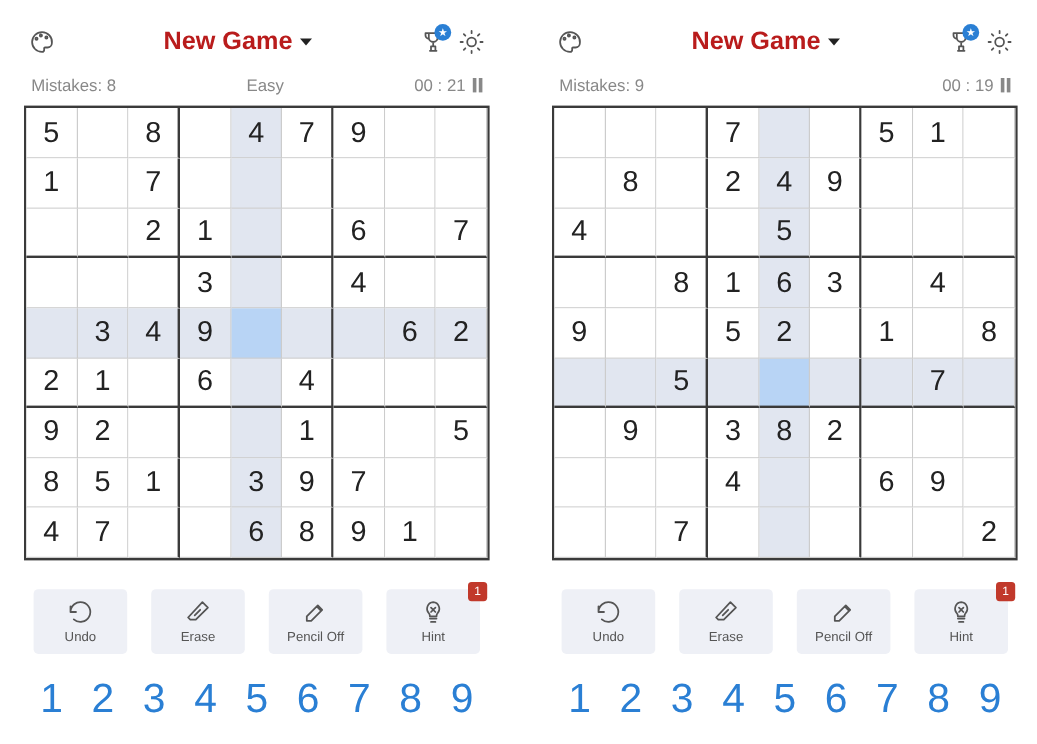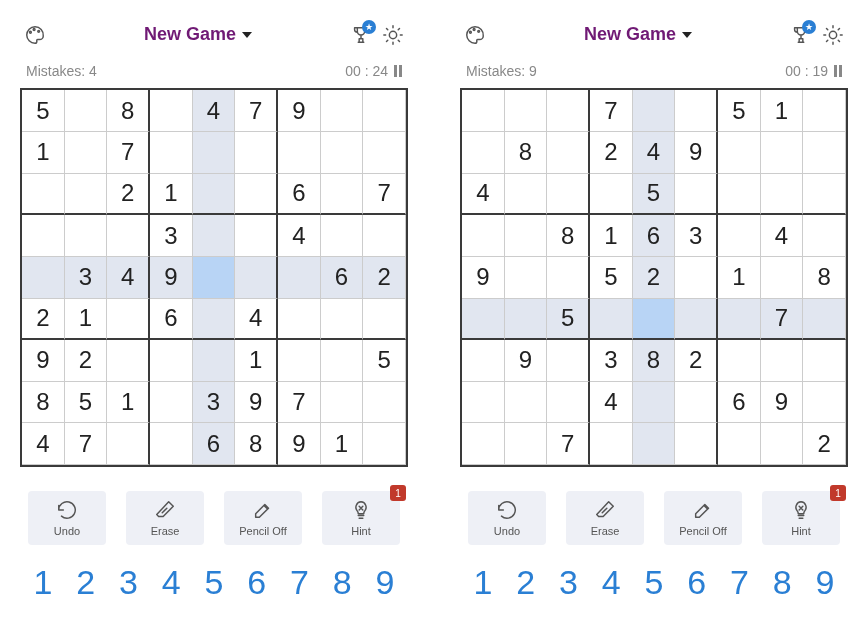--- a/index.html
+++ b/index.html
@@ -19,23 +19,23 @@
   }
   .topbar {
     display: flex;
     align-items: center;
     justify-content: space-between;
     height: 34px;
     padding: 0 4px;
   }
   .tb-left, .tb-right { display: flex; align-items: center; gap: 10px; }
   .newgame {
-    font-size: 18px;
+    font-size: 21px;
     font-weight: 600;
-    color: #701a75;
+    color: #b91c1c;
     display: flex;
     align-items: center;
     gap: 4px;
     cursor: pointer;
   }
   .newgame::after {
     content: "";
     display: inline-block;
     border-left: 5px solid transparent;
     border-right: 5px solid transparent;
@@ -167,23 +167,24 @@
           <span class="star-badge">★</span>
         </span>
         <span class="icon-btn">
           <svg viewBox="0 0 24 24" width="22" height="22" fill="none" stroke="#555" stroke-width="1.6" stroke-linecap="round" stroke-linejoin="round">
             <path d="M12 8a4 4 0 1 0 0 8 4 4 0 0 0 0-8z M12 2v2 M12 20v2 M4.9 4.9l1.4 1.4 M17.7 17.7l1.4 1.4 M2 12h2 M20 12h2 M4.9 19.1l1.4-1.4 M17.7 6.3l1.4-1.4"></path>
           </svg>
         </span>
       </div>
     </div>
     <div class="statusbar">
-      <span>Mistakes: 4</span>
+      <span>Mistakes: 8</span>
+      <span class="status-center">Easy</span>
       <span class="status-right">
-        <span>00 : 24</span>
+        <span>00 : 21</span>
         <span class="pause-icon">
           <span></span>
           <span></span>
         </span>
       </span>
     </div>
     <div class="board">
       <div class="cell">5</div>
       <div class="cell"></div>
       <div class="cell br-thick">8</div>

